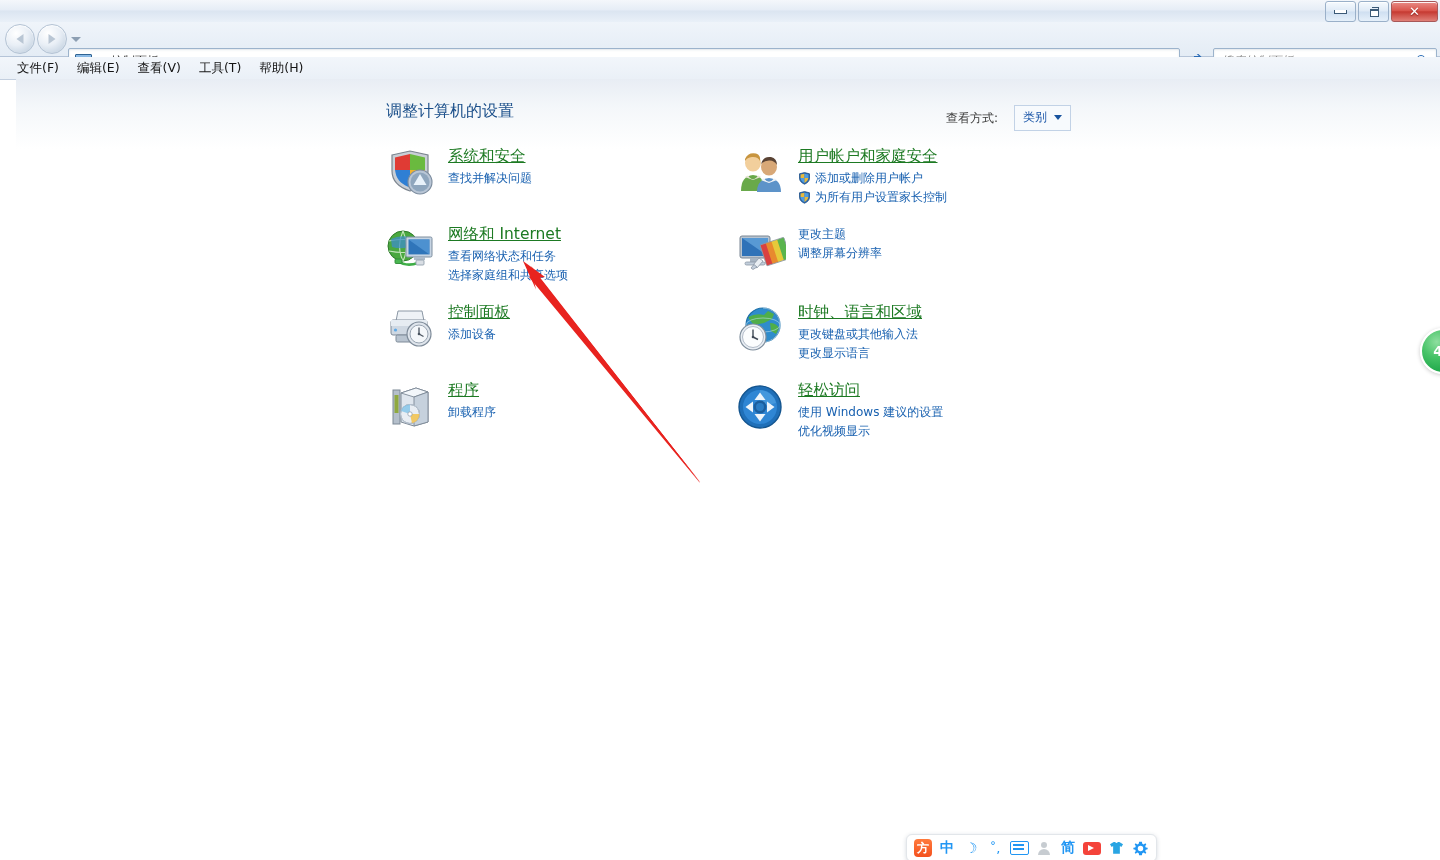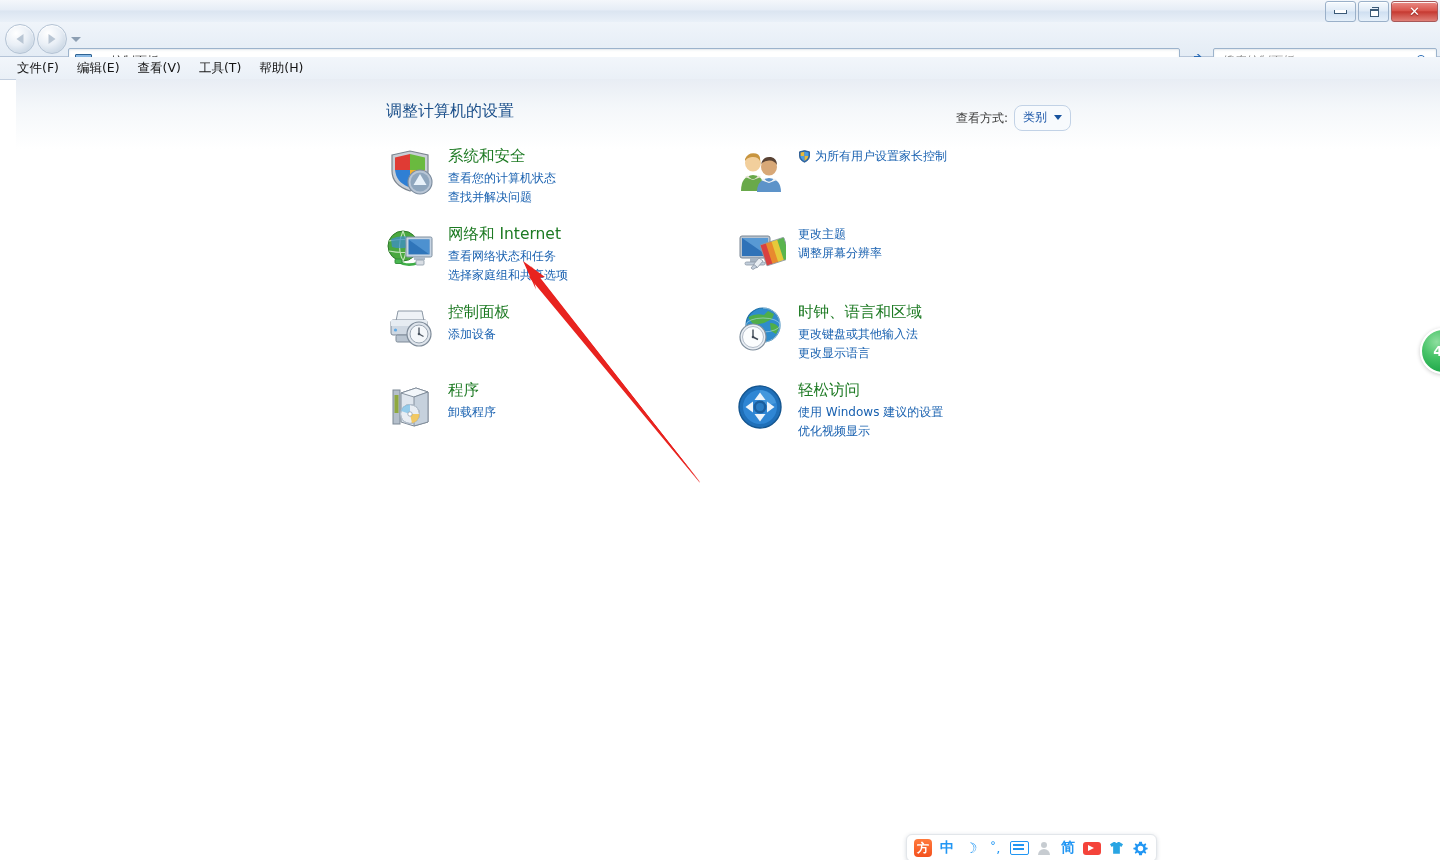--- a/index.html
+++ b/index.html
@@ -182,26 +182,26 @@
     width: 1440px; height: 781px;
     background: linear-gradient(to bottom, #e8edf4 0px, #f4f7fa 28px, #ffffff 70px, #ffffff 100%);
   }
   .page-title {
     position: absolute; left: 370px; top: 22px;
     font-size: 16px; color: #1b4f8a;
     font-family: "DejaVu Sans", "Liberation Sans", sans-serif;
   }
   .viewby {
     position: absolute; right: 385px; top: 26px;
-    display: flex; align-items: center; gap: 6px;
+    display: flex; align-items: center; gap: 16px;
   }
   .viewby-label { font-size: 12px; color: #3a3a3a; }
   .viewby-btn {
     border: 1px solid #c2d2e6; background: #f7fafd;
-    border-radius: 8px; padding: 3px 8px 4px 8px;
+    border-radius: 0; padding: 3px 8px 4px 8px;
     display: flex; align-items: center; gap: 7px;
   }
   .viewby-val { font-size: 12px; color: #1b56a8; }
   .viewby-caret {
     width: 0; height: 0;
     border-left: 4px solid transparent; border-right: 4px solid transparent;
     border-top: 5px solid #17539e;
   }
 
   .cols { position: absolute; left: 370px; top: 68px; width: 1000px; }
@@ -216,20 +216,21 @@
     margin-bottom: 16px;
   }
   .cat-icon {
     position: absolute; left: 0; top: 2px;
     width: 50px; height: 48px;
   }
   .cat-title {
     font-size: 15.5px; color: #1d7a23; line-height: 19px;
     margin-bottom: 3px;
     font-family: "DejaVu Sans", "Liberation Sans", sans-serif;
+    text-decoration: underline;
   }
   .cat-link {
     font-size: 12px; color: #1961b0; line-height: 19px;
     display: block;
     font-family: "DejaVu Sans", "Liberation Sans", sans-serif;
   }
   .cat-link.shielded { padding-left: 17px; position: relative; }
   .mini-shield {
     position: absolute; left: 0; top: 3px;
     width: 13px; height: 13px;
@@ -396,21 +397,20 @@
               <path d="M9 8.5 L24 5 L24 21 L9 21 Z" fill="#e03b34"></path>
               <path d="M24 5 L39 8.5 L39 21 L24 21 Z" fill="#6aba3f"></path>
               <path d="M9 21 L24 21 L24 38.5 C17 36 11 31.5 9.6 24 Z" fill="#2f7fd4"></path>
               <path d="M24 21 L39 21 L38.4 24 C37 31.5 31 36 24 38.5 Z" fill="#f2b32b"></path>
               <circle cx="34" cy="33" r="12" fill="#b9c6d6" stroke="#7c8c9e" stroke-width="1.1"></circle>
               <circle cx="34" cy="33" r="9.5" fill="#8fa6bd"></circle>
               <path d="M34 25 L40.5 36 L27.5 36 Z" fill="#e9f2fa"></path>
             </svg>
           </div>
           <div class="cat-title">系统和安全</div>
-          <a class="cat-link">查看您的计算机状态</a>
           <a class="cat-link">查找并解决问题</a>
         </div>
 
         <div class="cat">
           <div class="cat-icon">
             <svg width="50" height="48" viewBox="0 0 50 48">
               <circle cx="17" cy="19" r="15" fill="#4aa83f"></circle>
               <circle cx="17" cy="19" r="15" fill="none" stroke="#2d7a2a" stroke-width="1"></circle>
               <path d="M3 14 Q17 11 31 14 M3 24 Q17 27 31 24 M17 4 Q10 19 17 34 M17 4 Q24 19 17 34" fill="none" stroke="#d9f0d2" stroke-width="1.1" opacity=".85"></path>
               <path d="M5 12 Q13 8 24 10 L27 19 Q16 23 6 20 Z" fill="#3f8ec9" opacity=".75"></path>
@@ -475,20 +475,33 @@
               <ellipse cx="17" cy="14" rx="8" ry="8.6" fill="#f2cf9c"></ellipse>
               <path d="M9 10 Q12 3 20 4.5 Q25 6 24 12 Q22 7.5 16 8 Q11 8.5 9 12 Z" fill="#c8953f"></path>
               <path d="M5 42 Q5 27 17 26 Q29 27 29 42 Z" fill="#69a94a"></path>
               <path d="M12 26.5 Q17 34 22 26.5 Q24 27 25 28 L17 31 L9 28 Q10 27 12 26.5 Z" fill="#e8e3d7"></path>
               <ellipse cx="33" cy="18" rx="8" ry="8.6" fill="#d8a877"></ellipse>
               <path d="M25 15 Q27 7 35 8 Q41 9.5 41 16 Q38 11 33 11.5 Q28 12 25 15 Z" fill="#5a4334"></path>
               <path d="M21 43 Q21 30 33 29 Q45 30 45 43 Z" fill="#5d93c9"></path>
               <path d="M28 29.5 Q33 36 38 29.5 Q40 30 41 31 L33 34 L25 31 Q26 30 28 29.5 Z" fill="#eef2f6"></path>
             </svg>
           </div>
+          <div class="cat-title">用户帐户和家庭安全</div>
+          <a class="cat-link shielded">
+            <span class="mini-shield">
+              <svg width="13" height="13" viewBox="0 0 13 13">
+                <path d="M1.5 1.8 L6.5 .6 L11.5 1.8 L11.5 6.2 C11.5 9.2 9 11.2 6.5 12.2 C4 11.2 1.5 9.2 1.5 6.2 Z" fill="#2b6bb5" stroke="#1d4e85" stroke-width=".8"></path>
+                <path d="M2.6 2.6 L6.5 1.7 L6.5 6 L2.6 6 Z" fill="#e8b93c"></path>
+                <path d="M6.5 1.7 L10.4 2.6 L10.4 6 L6.5 6 Z" fill="#4f9de0"></path>
+                <path d="M2.6 6 L6.5 6 L6.5 10.9 C4.6 10 3.1 8.5 2.6 6.7 Z" fill="#4f9de0"></path>
+                <path d="M6.5 6 L10.4 6 C9.9 8.5 8.4 10 6.5 10.9 Z" fill="#e8b93c"></path>
+              </svg>
+            </span>
+            <span>添加或删除用户帐户</span>
+          </a>
           <a class="cat-link shielded">
             <span class="mini-shield">
               <svg width="13" height="13" viewBox="0 0 13 13">
                 <path d="M1.5 1.8 L6.5 .6 L11.5 1.8 L11.5 6.2 C11.5 9.2 9 11.2 6.5 12.2 C4 11.2 1.5 9.2 1.5 6.2 Z" fill="#2b6bb5" stroke="#1d4e85" stroke-width=".8"></path>
                 <path d="M2.6 2.6 L6.5 1.7 L6.5 6 L2.6 6 Z" fill="#e8b93c"></path>
                 <path d="M6.5 1.7 L10.4 2.6 L10.4 6 L6.5 6 Z" fill="#4f9de0"></path>
                 <path d="M2.6 6 L6.5 6 L6.5 10.9 C4.6 10 3.1 8.5 2.6 6.7 Z" fill="#4f9de0"></path>
                 <path d="M6.5 6 L10.4 6 C9.9 8.5 8.4 10 6.5 10.9 Z" fill="#e8b93c"></path>
               </svg>
             </span>

